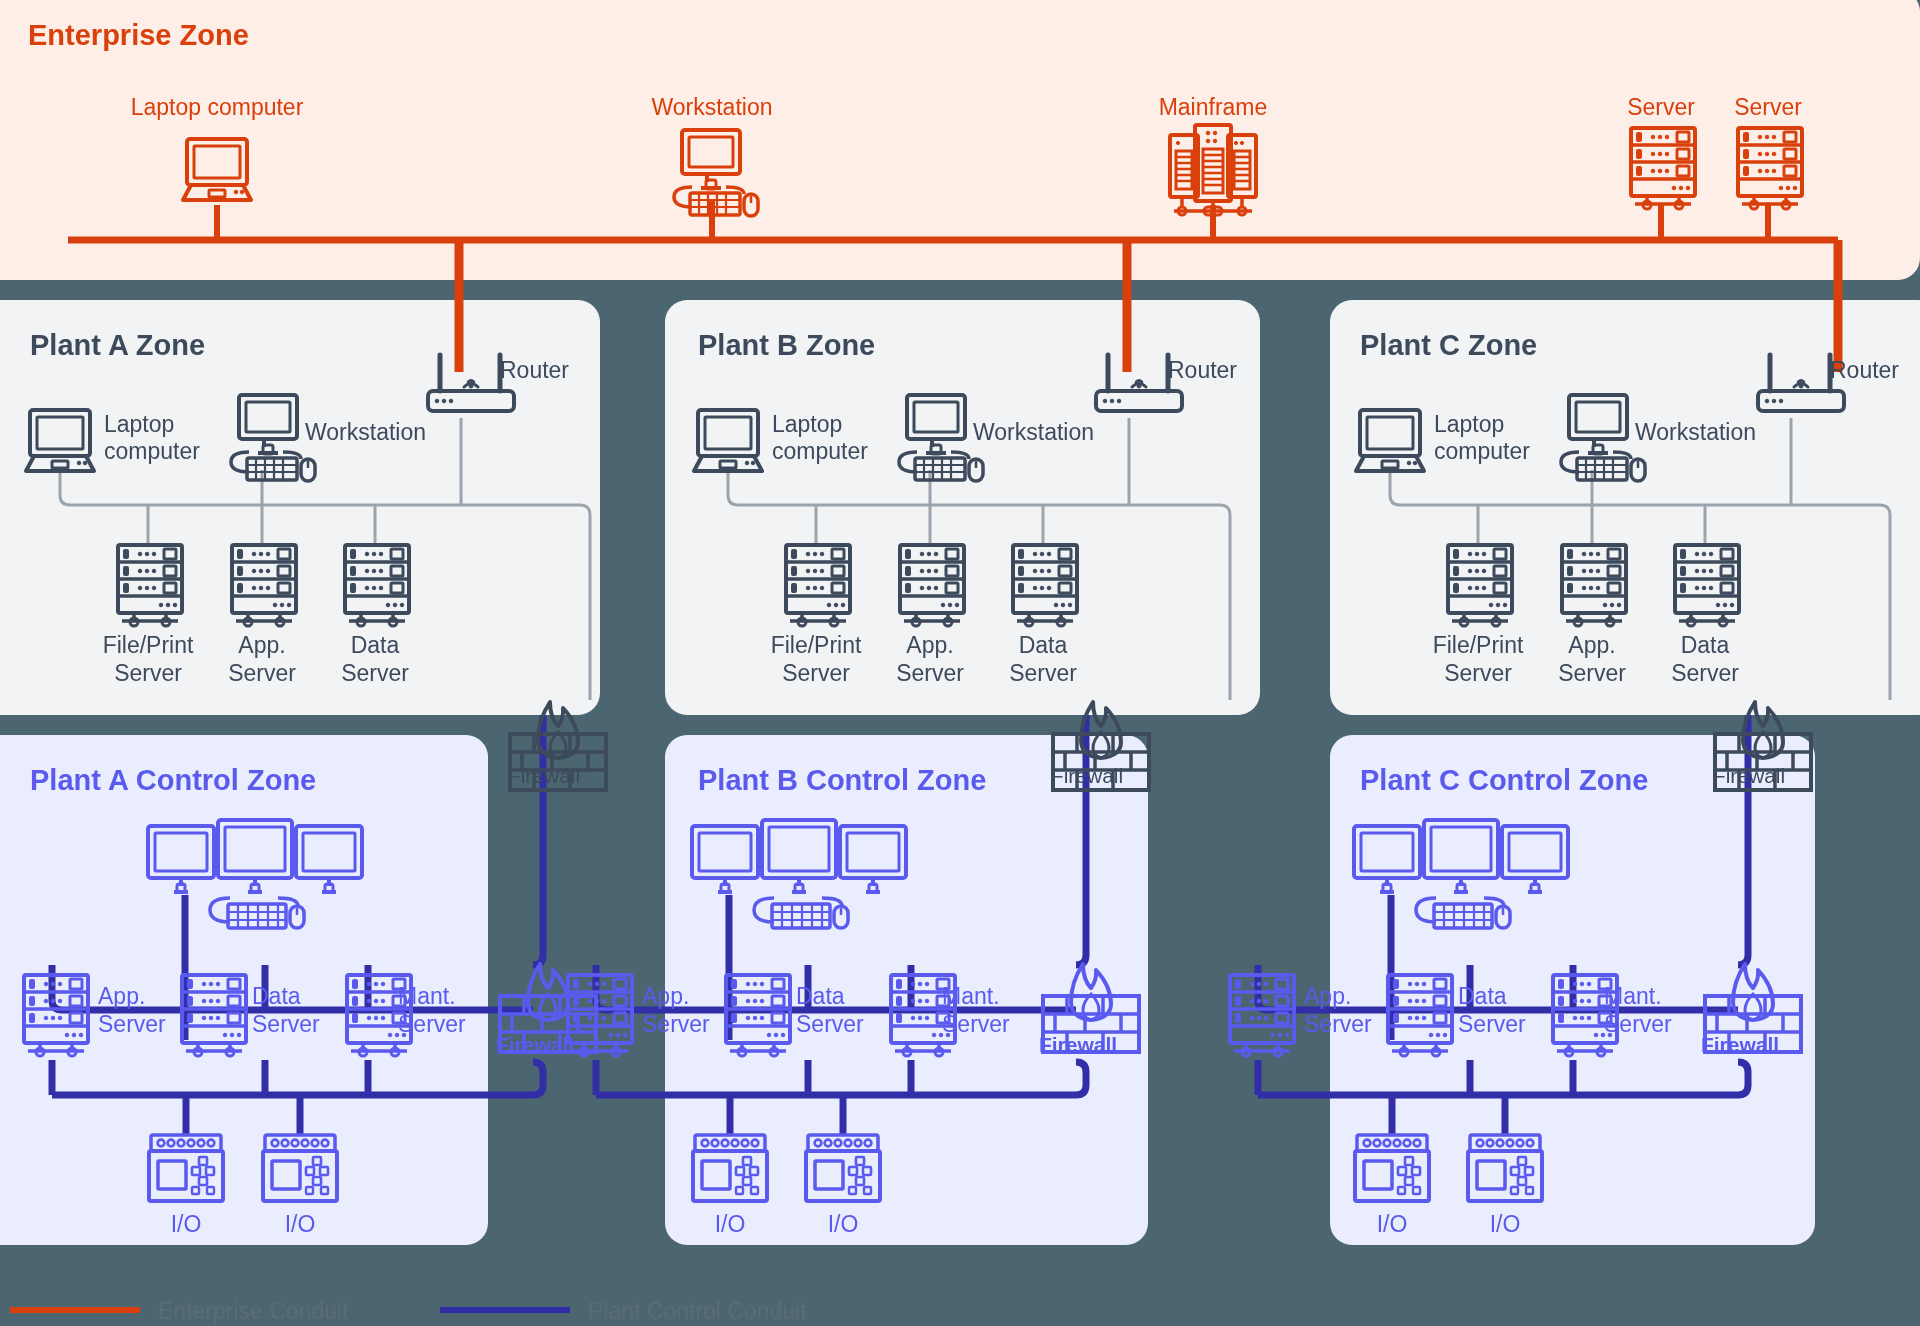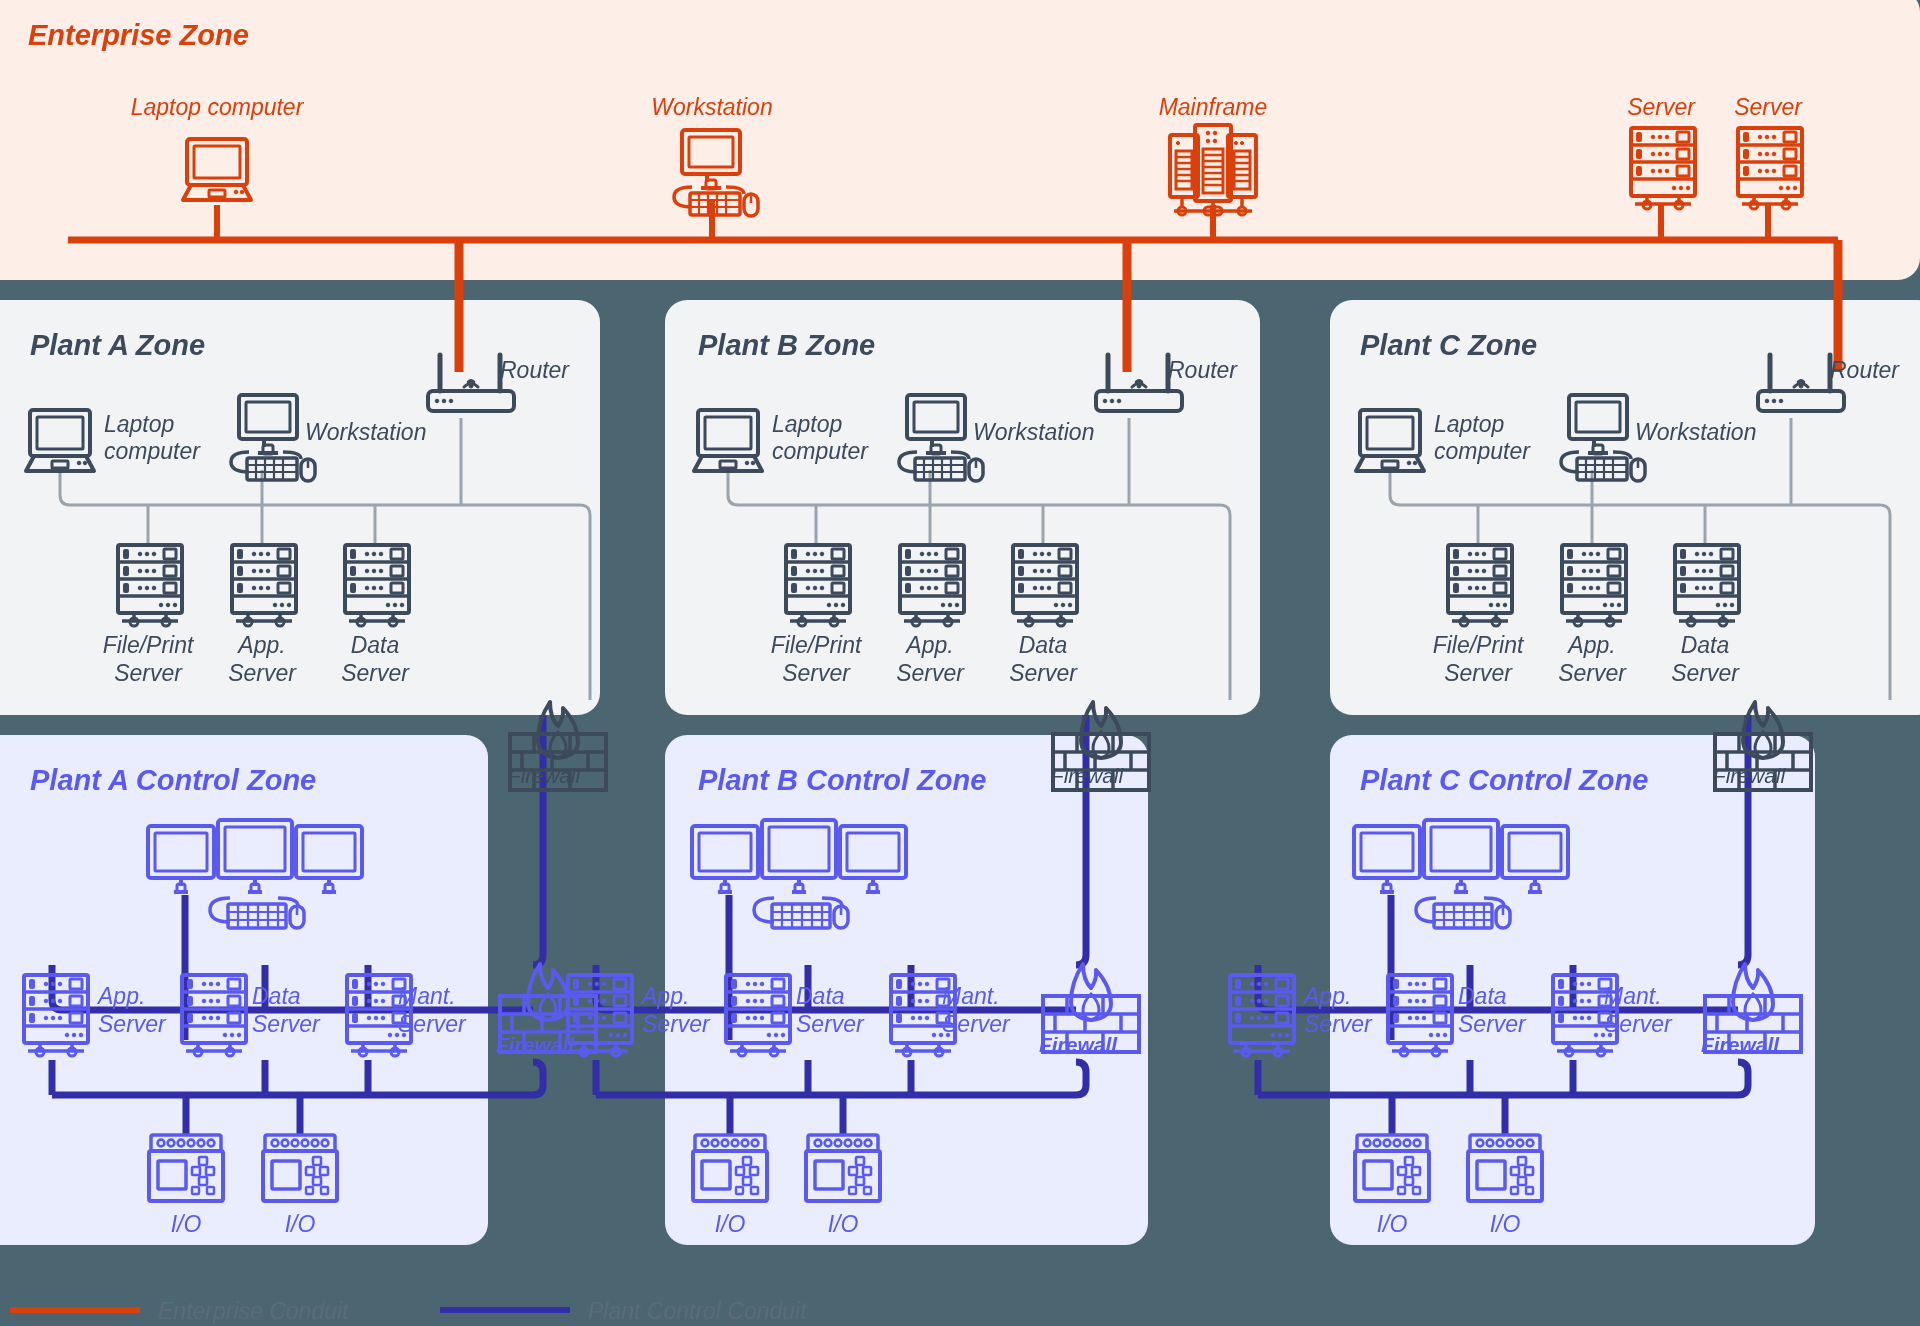--- a/index.html
+++ b/index.html
@@ -2,21 +2,21 @@
 <html><head>
 <meta charset="utf-8">
 <style>
   * { box-sizing: border-box; margin:0; padding:0; }
   html,body { background:#4b6670; }
   body {
     width:1920px; height:1326px;
     font-family:"Liberation Sans", sans-serif;
     position:relative; overflow:hidden;
   }
-  #stage { position:absolute; inset:0;font-style:italic; }
+  #stage { position:absolute; inset:0; }
   svg.layer { position:absolute; left:0; top:0; width:1920px; height:1326px; overflow:visible; }
   #svg-bg { z-index:1; }
   #svg-links { z-index:2; }
   #svg-nodes { z-index:3; }
 
   text { font-family:"Liberation Sans", sans-serif; }
   .zone-title-ent { font-size:29px; font-weight:bold; fill:#d9400b; }
   .zone-title-plant { font-size:29px; font-weight:bold; fill:#3d4a5c; }
   .zone-title-ctrl { font-size:29px; font-weight:bold; fill:#5a5aee; }
   .lbl-ent  { font-size:23px; fill:#d9400b; }

